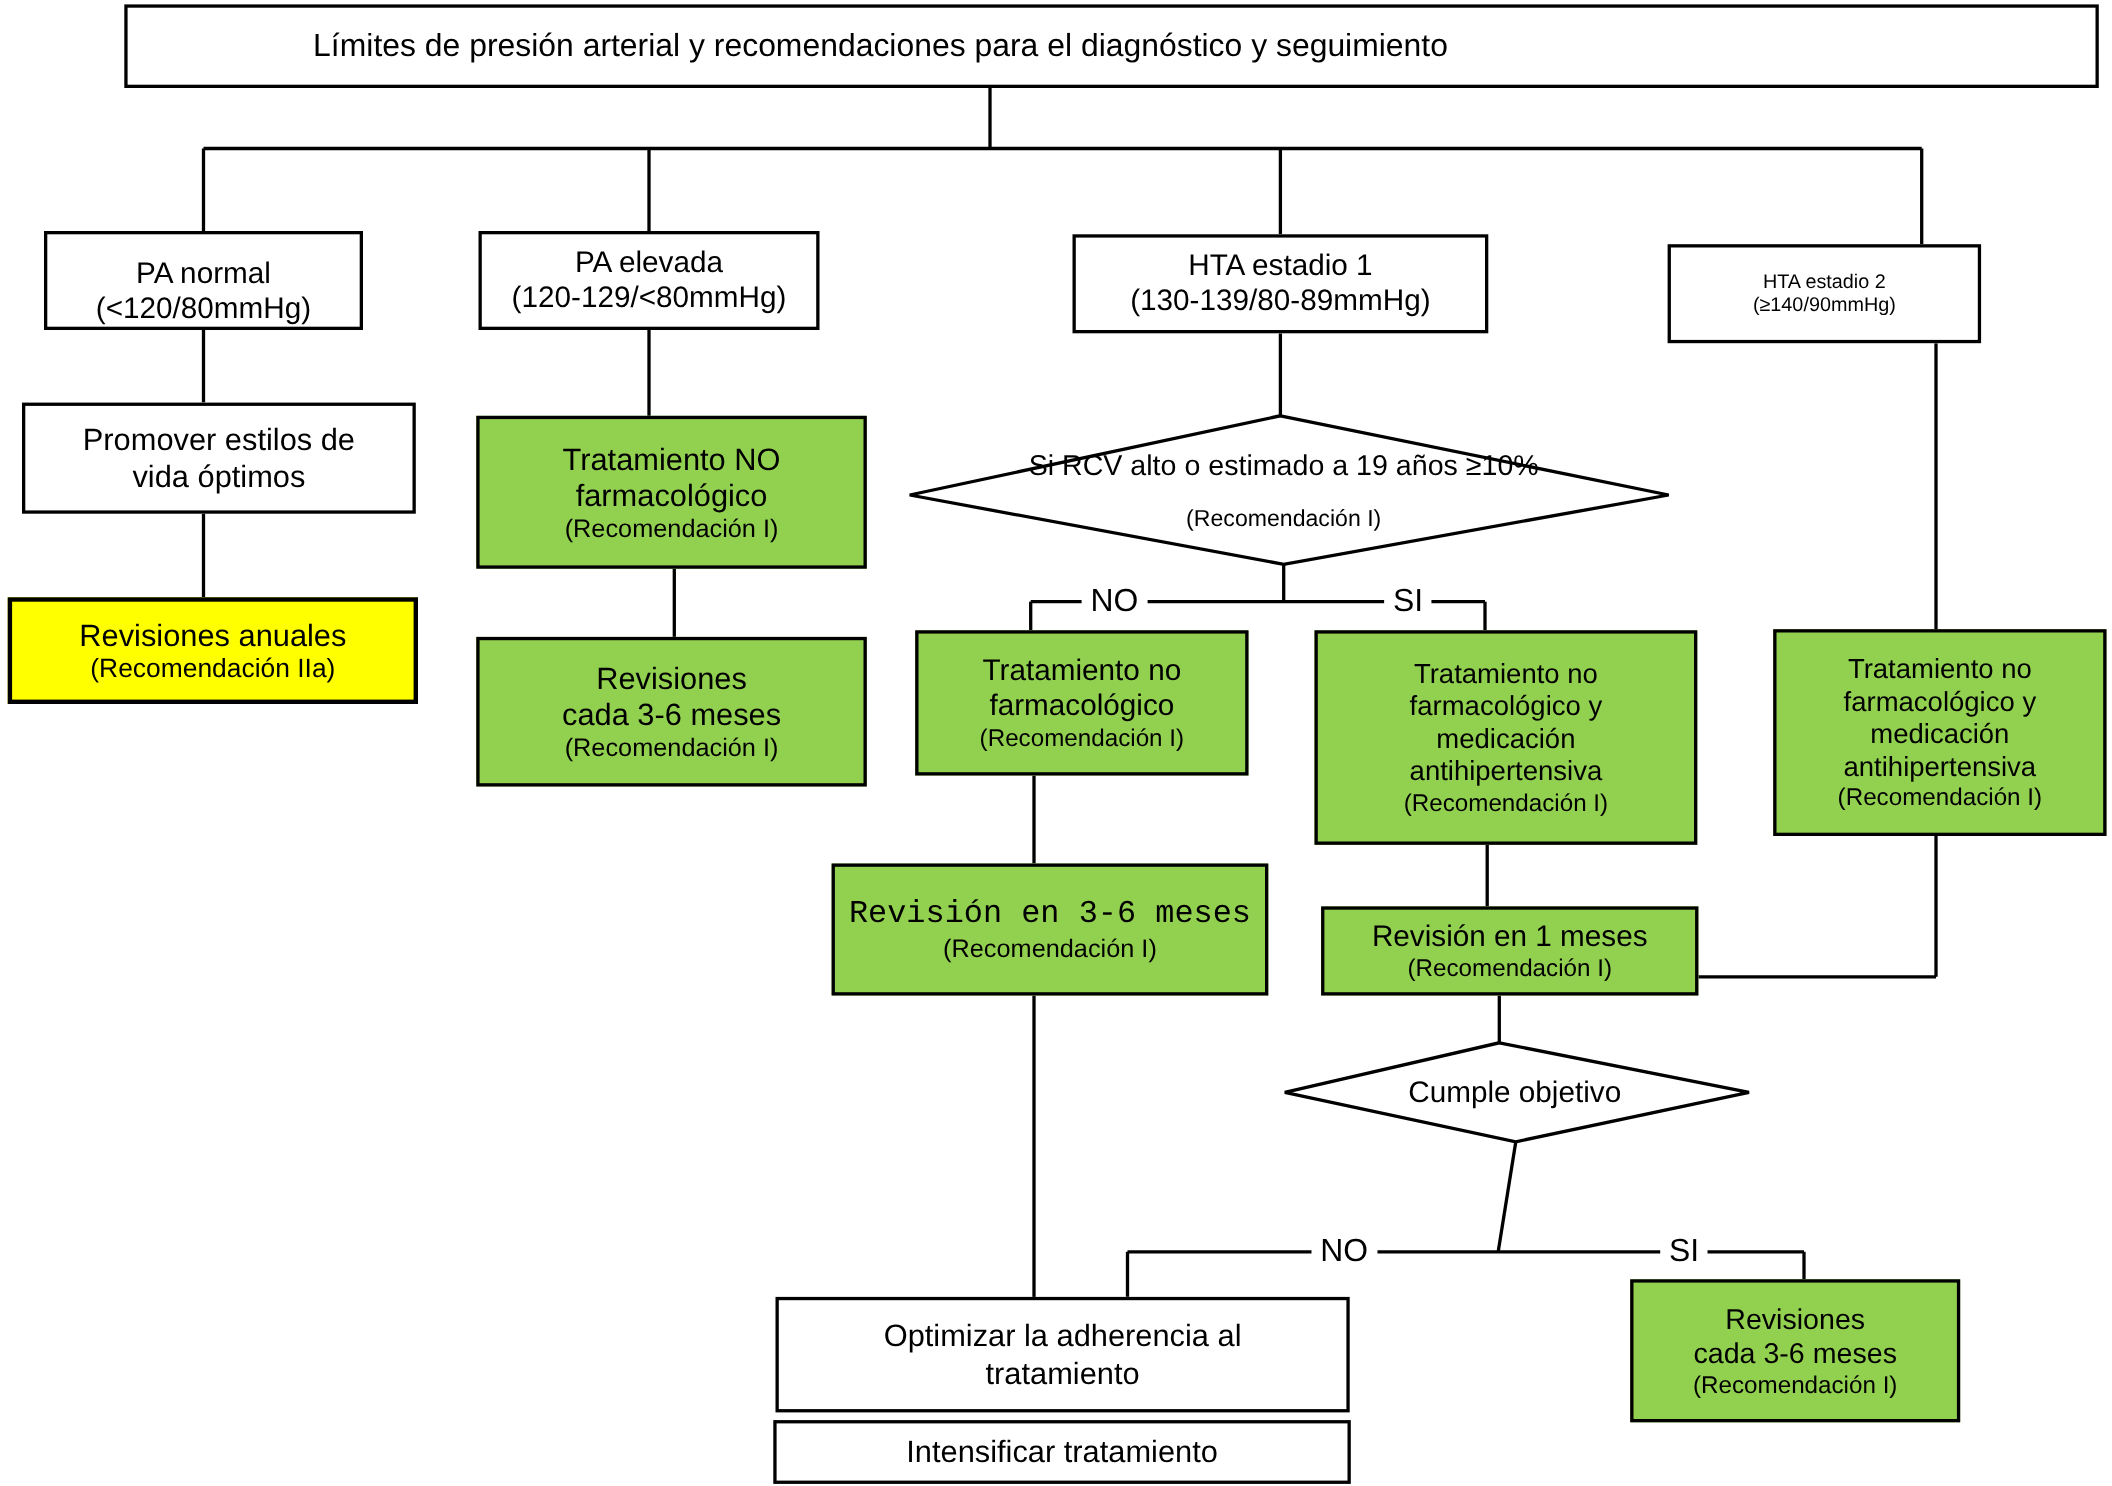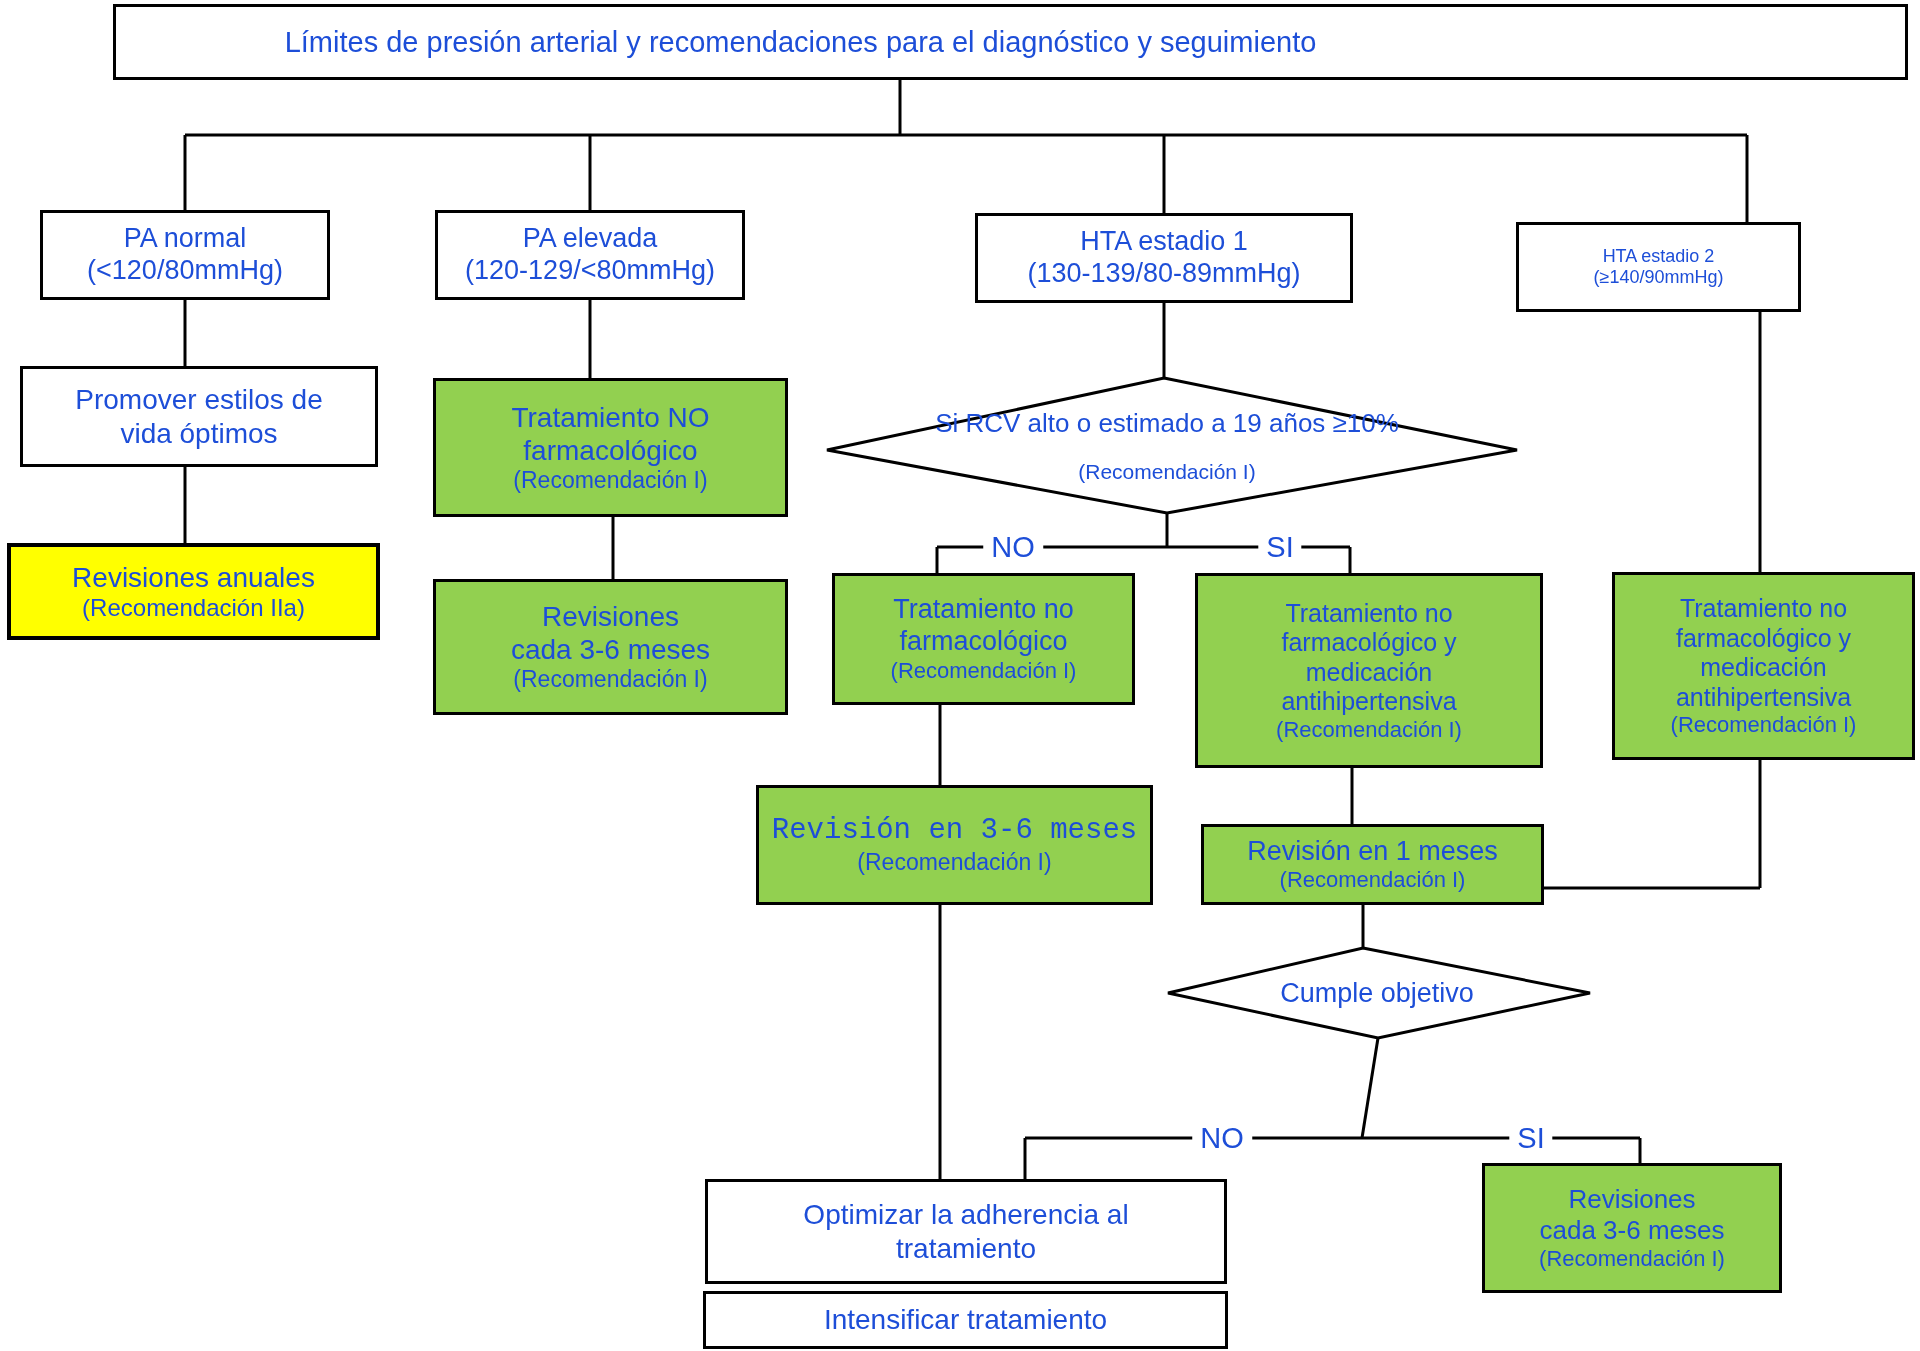--- a/index.html
+++ b/index.html
@@ -1,18 +1,18 @@
 <!DOCTYPE html>
 <html><head>
 <meta charset="utf-8">
 <style>
   html,body{margin:0;padding:0;background:#ffffff;}
   #canvas{
     position:relative;width:1920px;height:1351px;background:#ffffff;
-    font-family:"Liberation Sans",sans-serif;color:#1d4ed8;overflow:hidden;
+    font-family:"Liberation Sans",sans-serif;color:#000000;overflow:hidden;
   }
   #edges{position:absolute;left:0;top:0;z-index:1;}
   .node{
     position:absolute;z-index:2;box-sizing:border-box;
     border:3px solid #000;background:#fff;
     display:flex;flex-direction:column;align-items:center;justify-content:center;
     text-align:center;line-height:1.18;
   }
   .node .main{white-space:pre-line;}
   .node .sub{white-space:pre-line;}
@@ -74,21 +74,21 @@
       <line x1="940" y1="905" x2="940" y2="1179"></line>
     </g>
     <polygon points="1164,378 1517,450 1167,513 827,450" fill="#ffffff" stroke="#000" stroke-width="3"></polygon>
     <polygon points="1363,948 1590,993 1378,1038 1168,993" fill="#ffffff" stroke="#000" stroke-width="3"></polygon>
   </svg>
 
   <div class="node title-box" style="left:113px;top:4px;width:1795px;height:76px;font-size:29px;">
     <span class="main">Límites de presión arterial y recomendaciones para el diagnóstico y seguimiento</span>
   </div>
 
-  <div class="node" style="left:40px;top:210px;width:290px;height:90px;font-size:27px;">
+  <div class="node" style="left:40px;top:210px;width:290px;height:90px;font-size:27px;justify-content:flex-end;">
     <span class="main">PA normal
 (&lt;120/80mmHg)</span>
   </div>
   <div class="node" style="left:435px;top:210px;width:310px;height:90px;font-size:27px;">
     <span class="main">PA elevada
 (120-129/&lt;80mmHg)</span>
   </div>
   <div class="node" style="left:975px;top:213px;width:378px;height:90px;font-size:27px;">
     <span class="main">HTA estadio 1
 (130-139/80-89mmHg)</span>

